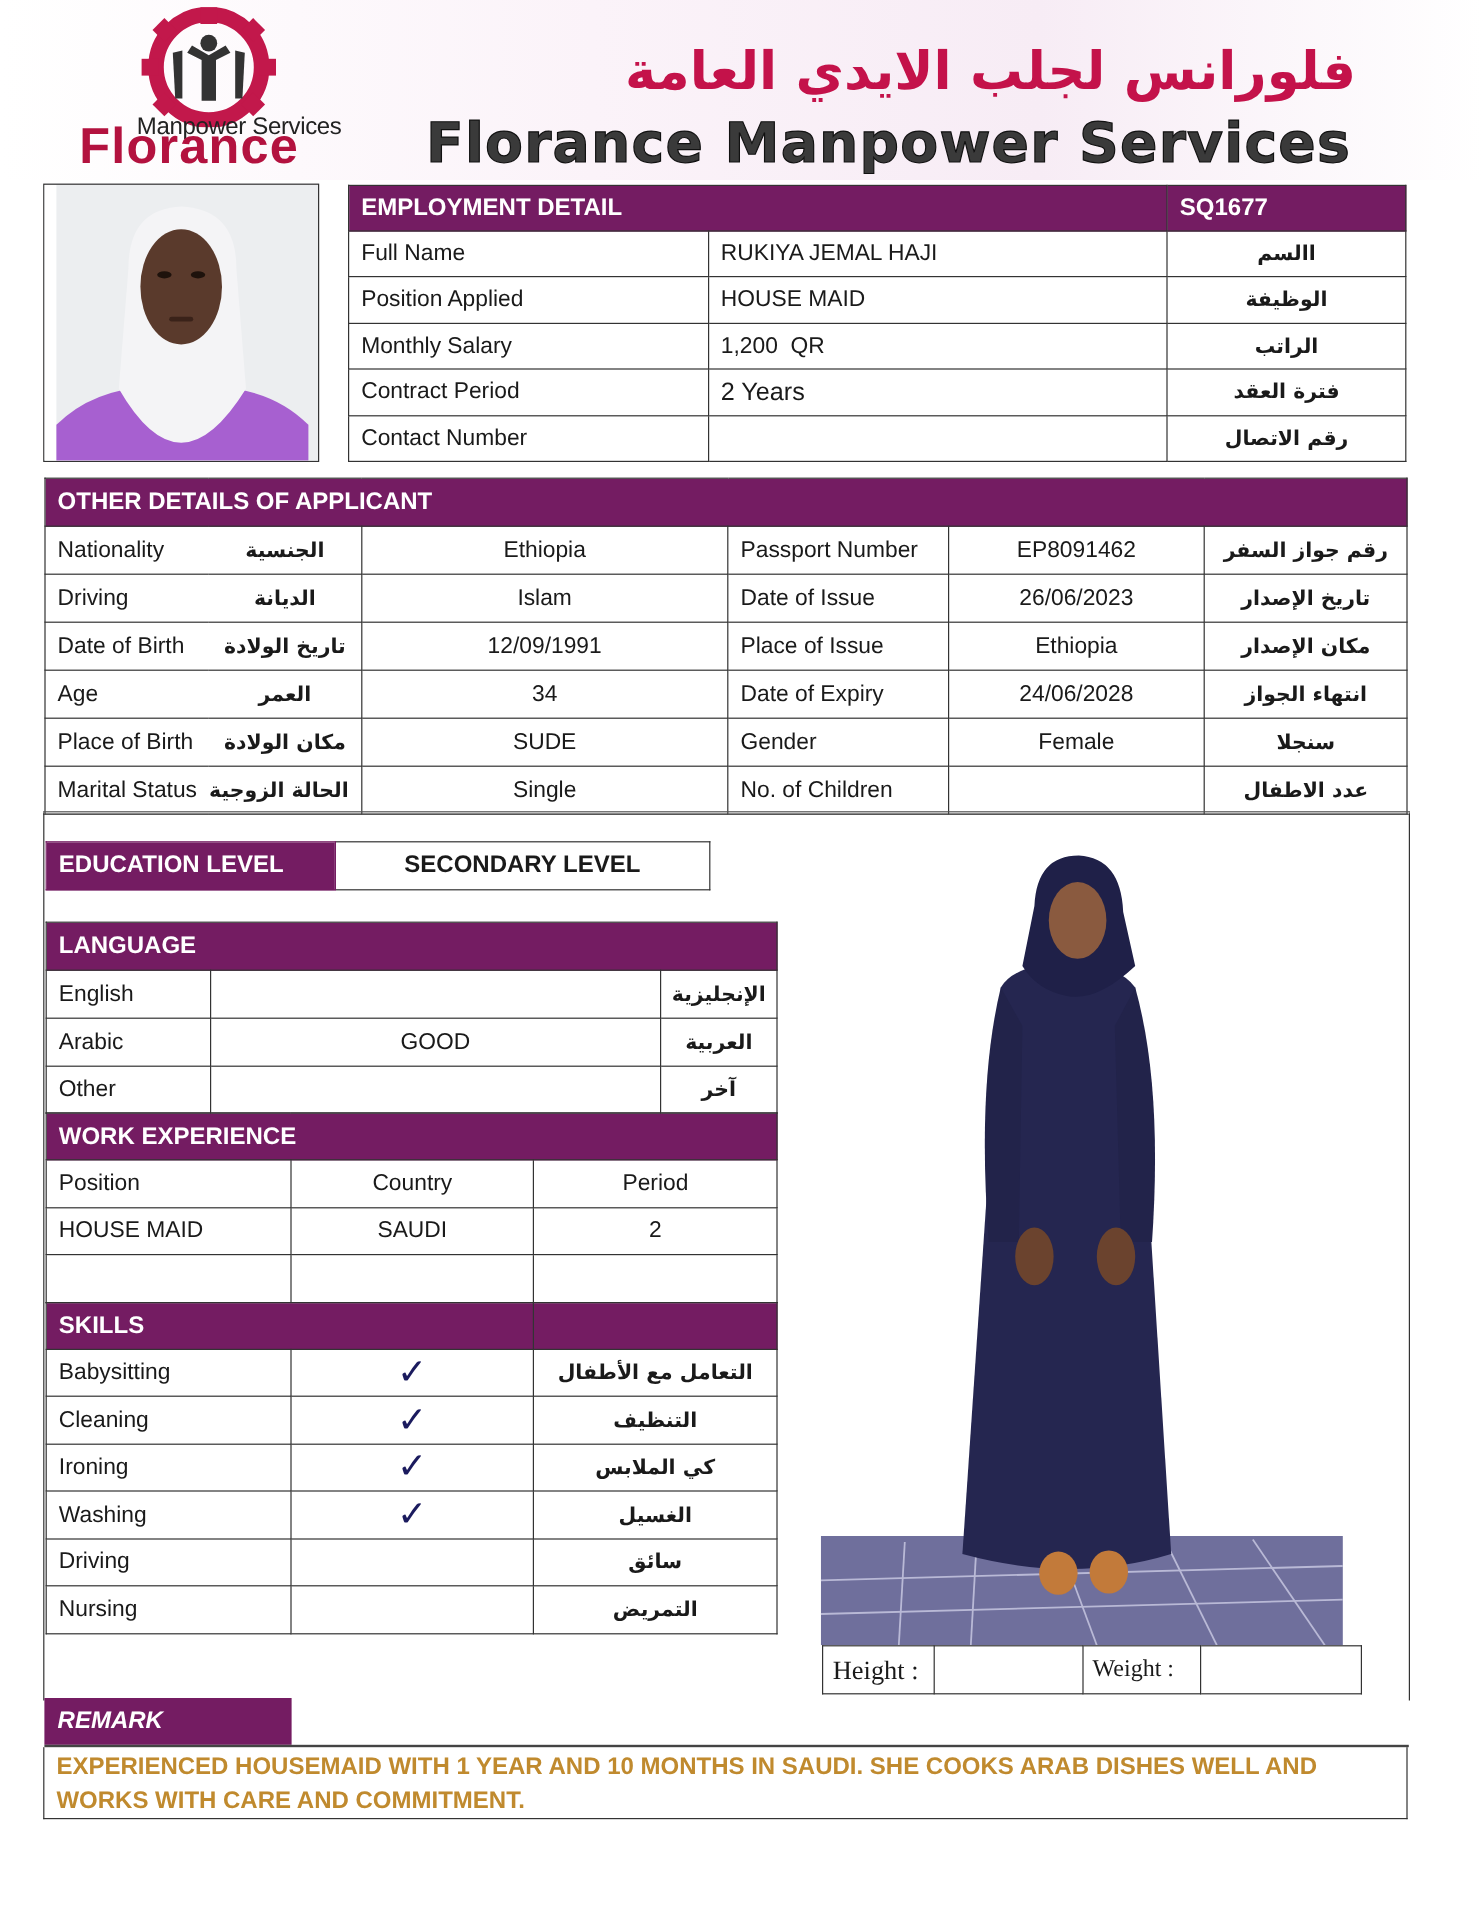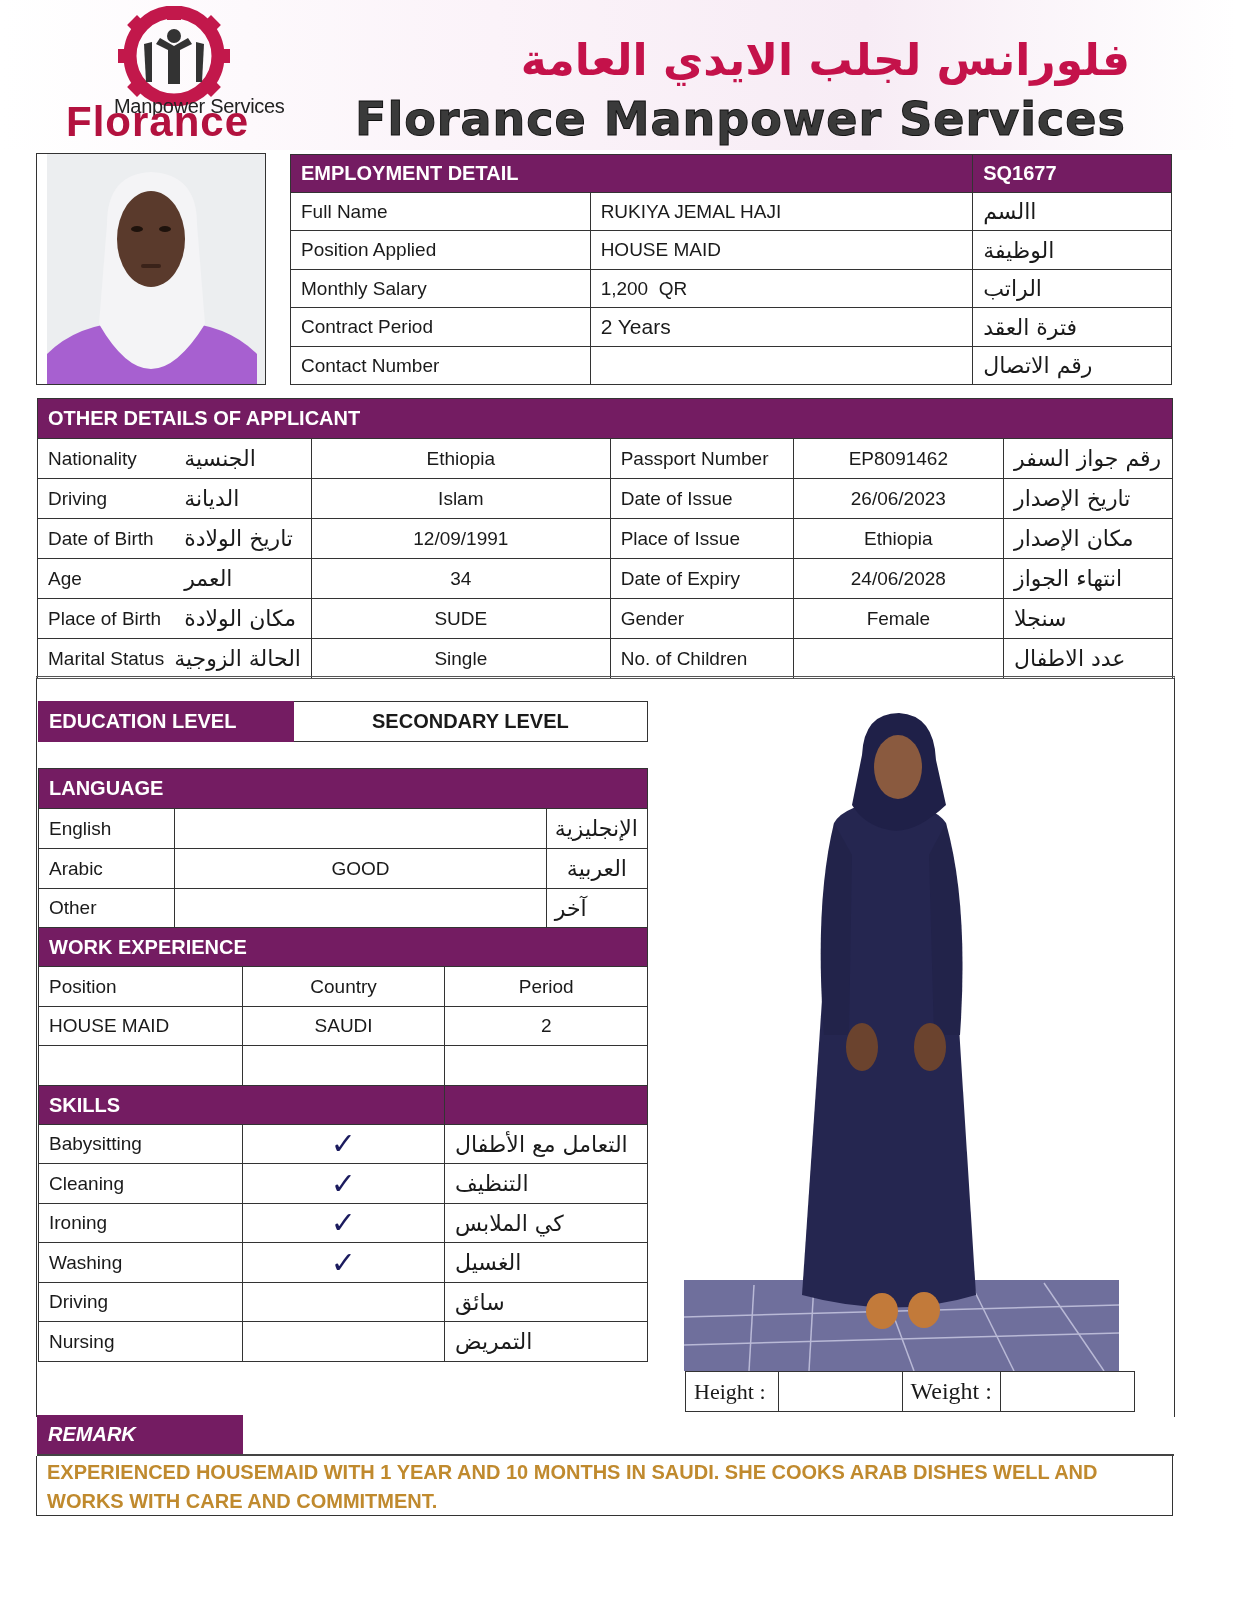--- a/index.html
+++ b/index.html
@@ -13,21 +13,21 @@
   .logo-gear { position:absolute; left:98px; top:6px; width:152px; height:100px; }
   .logo-sub { position:absolute; left:114px; top:95px; font-size:20px; color:#222; letter-spacing:-0.3px; }
   .logo-main { position:absolute; left:66px; top:98px; font-size:42px; font-weight:bold; color:#b3123f; letter-spacing:1px; }
   .title-ar { position:absolute; left:355px; top:34px; width:775px; text-align:right; direction:rtl;
               font-size:44px; font-weight:bold; color:#c4124a; font-family:"DejaVu Sans", sans-serif; }
   .title-en { position:absolute; left:355px; top:92px; font-size:46px; font-weight:bold; color:#3a3a3a;
               letter-spacing:1px; -webkit-text-stroke:1px #111; font-family:"DejaVu Sans", sans-serif; }
   
   table { border-collapse:collapse; position:absolute; }
   td, th { border:1.5px solid #333; padding:0 10px; font-size:19px; white-space:nowrap; }
-  .ar { direction:rtl; text-align:left; font-family:"DejaVu Sans", sans-serif; font-size:22px; }
+  .ar { direction:rtl; text-align:center; font-family:"DejaVu Sans", sans-serif; font-size:17px;font-weight:bold; }
   .center { text-align:center; }
   .th-purple { background:#741c62; color:#fff; font-weight:bold; font-size:20px; text-align:left; }
   
   .photo-box { position:absolute; border:1.5px solid #333; overflow:hidden; }
   .check { color:#1b1b5e; font-size:30px; font-weight:bold; line-height:1; }
   .remark-text { color:#c08a2e; font-weight:bold; font-size:20px; line-height:29px; }
 </style>
 </head>
 <body>
 
@@ -169,21 +169,21 @@
     <td class="center">Single</td>
     <td>No. of Children</td>
     <td class="center"></td>
     <td class="ar">عدد الاطفال</td>
   </tr>
 </tbody>
   </table>
 
 <div class="abs" style="left:36px; top:676px; width:1137px; height:738px; border-left:1.5px solid #333; border-right:1.5px solid #333; border-top:3px double #555;"></div>
 
-<table style="left:38px; top:701px; width:610px;">
+<table style="left:38px; top:701px; width:554px;">
   <colgroup>
       <col style="width:255px">
       <col style="width:355px">
     </colgroup>
   <tbody>
       <tr style="height:40px">
     <td class="th-purple" style="border-color:#741c62">EDUCATION LEVEL</td>
     <td class="center" style="font-weight:bold; font-size:20px">SECONDARY LEVEL</td>
   </tr>
 </tbody>
@@ -323,21 +323,21 @@
   <colgroup>
       <col style="width:93px">
       <col style="width:124px">
       <col style="width:99px">
       <col style="width:134px">
     </colgroup>
   <tbody>
       <tr style="height:40px">
     <td style="font-family:'Liberation Serif', serif; font-size:22px; padding:0 8px">Height :</td>
     <td></td>
-    <td style="font-family:'Liberation Serif', serif; font-size:24px; padding:0 8px">Weight :</td>
+    <td style="font-family:'Liberation Serif', serif; font-size:20px; padding:0 8px">Weight :</td>
     <td></td>
   </tr>
 </tbody>
   </table>
 
 <div class="abs purple" style="left:37px; top:1415px; width:206px; height:39px; line-height:39px; padding-left:11px; box-sizing:border-box; font-weight:bold; font-size:20px;font-style:italic;">REMARK</div>
 <div class="abs" style="left:37px; top:1454px; width:1137px; border-top:2px solid #444;"></div>
 <div class="abs" style="left:36px; top:1456px; width:1137px; height:60px; border:1.5px solid #333; border-top:none; box-sizing:border-box; padding:2px 10px;">
   <div class="remark-text">EXPERIENCED HOUSEMAID WITH 1 YEAR AND 10 MONTHS IN SAUDI. SHE COOKS ARAB DISHES WELL AND WORKS WITH CARE AND COMMITMENT.</div>
 </div>

